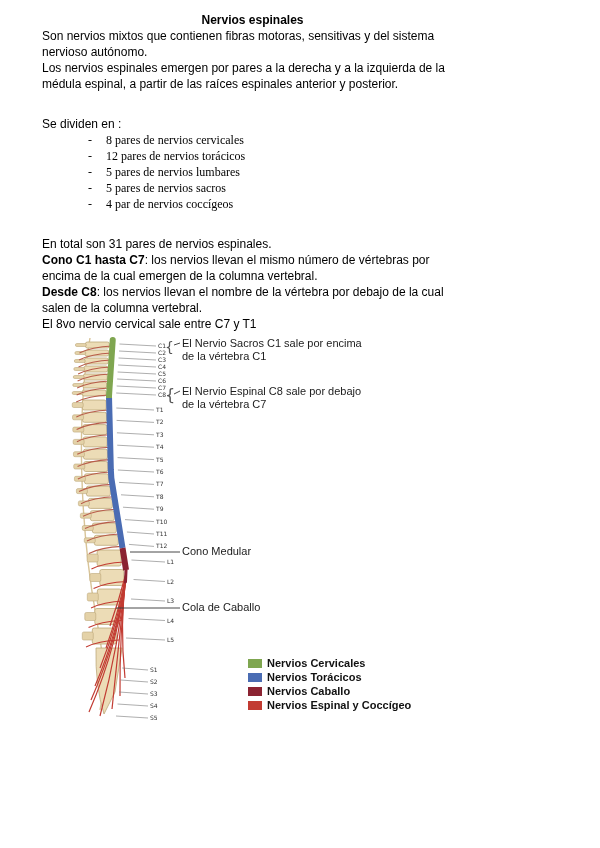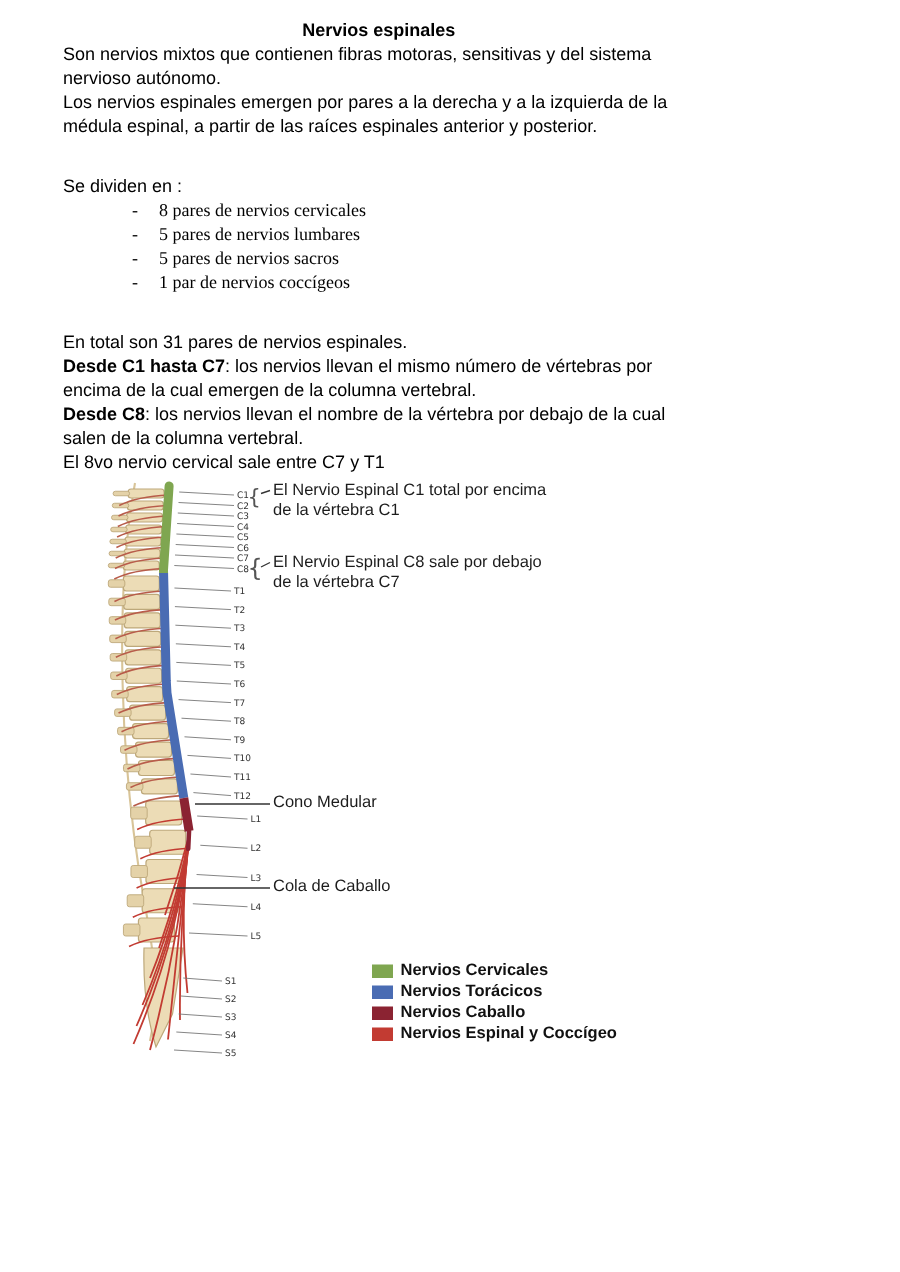--- a/index.html
+++ b/index.html
@@ -33,30 +33,31 @@
 
     <p>Son nervios mixtos que contienen fibras motoras, sensitivas y del sistema nervioso autónomo.</p>
     <p>Los nervios espinales emergen por pares a la derecha y a la izquierda de la médula espinal, a partir de las raíces espinales anterior y posterior.</p>
 
     <div class="sp24"></div>
 
     <p>Se dividen en :</p>
 
     <ul class="dash-list" id="dash-list">
         <li>8 pares de nervios cervicales</li>
+        <li>12 pares de nervios torácicos</li>
         <li>5 pares de nervios lumbares</li>
         <li>5 pares de nervios sacros</li>
-        <li>1 par de nervios coccígeos</li>
+        <li>4 par de nervios coccígeos</li>
       </ul>
 
     <div class="sp24"></div>
 
     <p>En total son 31 pares de nervios espinales.</p>
 
-    <p><b>Desde C1 hasta C7</b><span>: los nervios llevan el mismo número de vértebras por encima de la cual emergen de la columna vertebral.</span></p>
+    <p><b>Cono C1 hasta C7</b><span>: los nervios llevan el mismo número de vértebras por encima de la cual emergen de la columna vertebral.</span></p>
 
     <p><b>Desde C8</b><span>: los nervios llevan el nombre de la vértebra por debajo de la cual salen de la columna vertebral.</span></p>
 
     <p>El 8vo nervio cervical sale entre C7 y T1</p>
 
     <div class="figure">
       <svg id="spine-svg" width="480" height="412" viewBox="0 0 480 412">
           <path d="M 20,2 C 6,80 10,190 26,280 C 33,318 37,342 30,374" stroke="#d8c498" fill="none" stroke-width="1.4"></path>
           <rect x="15.399999999999999" y="6" width="24" height="6" rx="2" fill="#ecdcb6" stroke="#bda87a" stroke-width="0.8"></rect>
           <rect x="5.399999999999999" y="7.5" width="11" height="3" rx="1.5" fill="#e4d2a8" stroke="#bda87a" stroke-width="0.6"></rect>
@@ -207,21 +208,21 @@
           <line x1="46" y1="380" x2="78" y2="382" stroke="#777" stroke-width="0.6"></line>
           <text x="80" y="384" font-size="6" fill="#333" font-family="&quot;DejaVu Sans&quot;,sans-serif">S5</text>
           <text x="95" y="16" font-size="14" fill="#555" font-family="&quot;DejaVu Sans&quot;,sans-serif">{</text>
           <text x="95" y="64" font-size="16" fill="#555" font-family="&quot;DejaVu Sans&quot;,sans-serif">{</text>
           <line x1="104" y1="9" x2="110" y2="7" stroke="#333" stroke-width="0.9"></line>
           <line x1="104" y1="58" x2="110" y2="55" stroke="#333" stroke-width="0.9"></line>
           <line x1="60" y1="216" x2="110" y2="216" stroke="#333" stroke-width="0.9"></line>
           <line x1="46" y1="272" x2="110" y2="272" stroke="#333" stroke-width="0.9"></line>
         </svg>
 
-      <div class="ann" style="left:112px;top:1px;">El Nervio Espinal C1 total por encima de la vértebra C1</div>
+      <div class="ann" style="left:112px;top:1px;">El Nervio Sacros C1 sale por encima de la vértebra C1</div>
       <div class="ann" style="left:112px;top:49px;">El Nervio Espinal C8 sale por debajo de la vértebra C7</div>
       <div class="ann ann-nowrap" style="left:112px;top:209px;">Cono Medular</div>
       <div class="ann ann-nowrap" style="left:112px;top:265px;">Cola de Caballo</div>
 
       <div class="legend" id="legend">
           <div class="legend-row">
             <span class="legend-swatch" style="background: rgb(127, 166, 80);"></span>
             <span class="legend-label">Nervios Cervicales</span>
           </div>
           <div class="legend-row">

